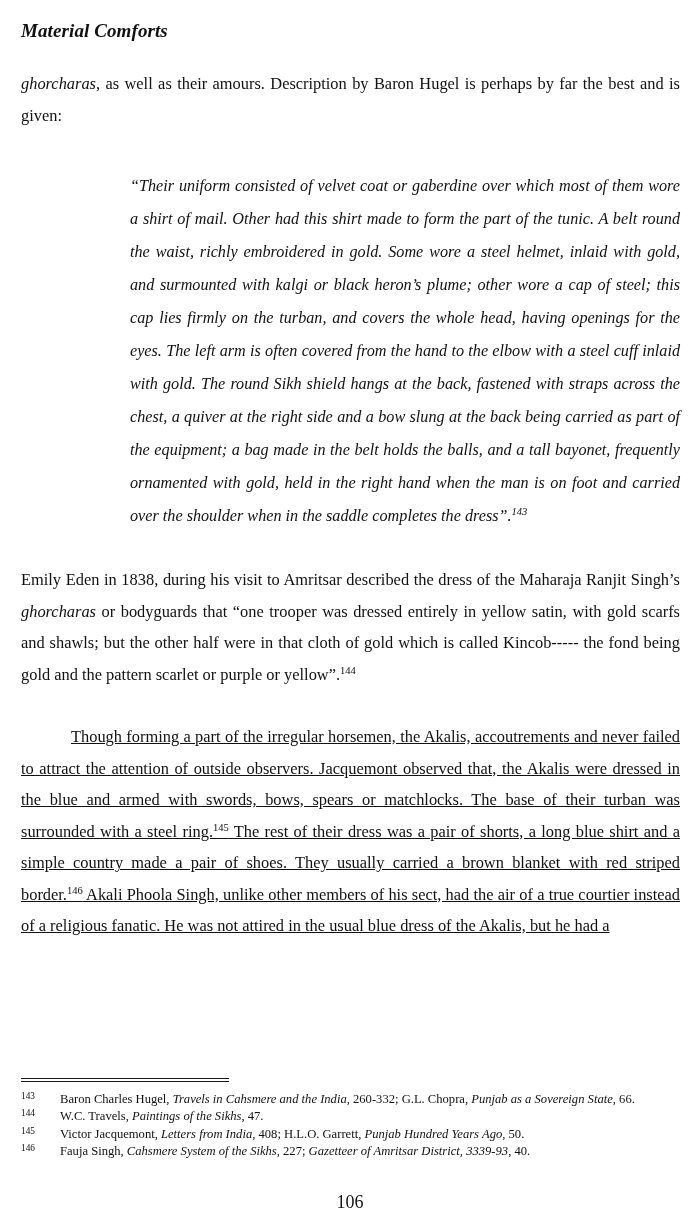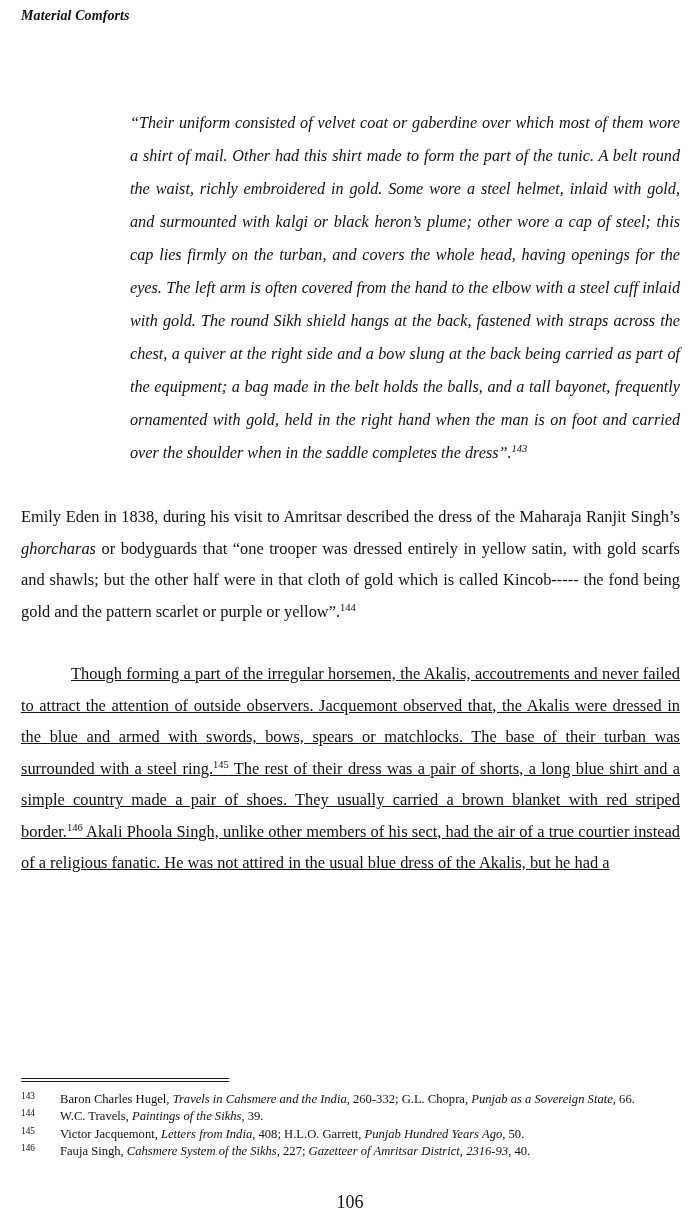--- a/index.html
+++ b/index.html
@@ -18,25 +18,25 @@
     margin: 0 auto;
     background: #ffffff;
     box-sizing: border-box;
     overflow: hidden;
   }
 
   
   .running-head {
     position: absolute;
     left: 21px;
-    top: 8px;
+    top: 20px;
     width: 660px;
     font-style: italic;
     font-weight: bold;
-    font-size: 14px;
+    font-size: 19px;
     letter-spacing: 0.1px;
   }
 
   
   .body-col {
     position: absolute;
     left: 21px;
     top: 68px;
     width: 659px;
   }
@@ -118,34 +118,35 @@
 </style>
 </head>
 <body>
 
 <div class="page">
 
   <div class="running-head">Material Comforts</div>
 
   <div class="body-col">
 
+    <p class="para"><span class="ital">ghorcharas,</span><span> as well as their amours. Description by Baron Hugel is perhaps by far the best and is given:</span></p>
 
     <div class="blockquote"><span>“Their uniform consisted of velvet coat or gaberdine over which most of them wore a shirt of mail. Other had this shirt made to form the part of the tunic. A belt round the waist, richly embroidered in gold. Some wore a steel helmet, inlaid with gold, and surmounted with kalgi or black heron’s plume; other wore a cap of steel; this cap lies firmly on the turban, and covers the whole head, having openings for the eyes. The left arm is often covered from the hand to the elbow with a steel cuff inlaid with gold. The round Sikh shield hangs at the back, fastened with straps across the chest, a quiver at the right side and a bow slung at the back being carried as part of the equipment; a bag made in the belt holds the balls, and a tall bayonet, frequently ornamented with gold, held in the right hand when the man is on foot and carried over the shoulder when in the saddle completes the dress”.</span><sup class="fn">143</sup></div>
 
     <p class="para spaced-before"><span>Emily Eden in 1838, during his visit to Amritsar described the dress of the Maharaja Ranjit Singh’s </span><span class="ital">ghorcharas</span><span> or bodyguards that “one trooper was dressed entirely in yellow satin, with gold scarfs and shawls; but the other half were in that cloth of gold which is called Kincob----- the fond being gold and the pattern scarlet or purple or yellow”.</span><sup class="fn">144</sup></p>
 
     <p class="para spaced-before indent-first"><span>Though forming a part of the irregular horsemen, the Akalis, accoutrements and never failed to attract the attention of outside observers. Jacquemont observed that, the Akalis were dressed in the blue and armed with swords, bows, spears or matchlocks. The base of their turban was surrounded with a steel ring.</span><sup class="fn">145</sup><span> The rest of their dress was a pair of shorts, a long blue shirt and a simple country made a pair of shoes. They usually carried a brown blanket with red striped border.</span><sup class="fn">146</sup><span> Akali  Phoola Singh, unlike other members of his sect, had the air of a true courtier instead of a religious fanatic. He was not attired in the usual blue dress of the Akalis, but he had a</span></p>
 
   </div>
 
   <div class="footnote-area">
     <div class="fn-rule"></div>
     <ul class="fn-list" id="footnote-list">
         <li class="fn-item"><span class="fn-num">143</span><span><span>Baron Charles Hugel, </span><span class="ital">Travels in Cahsmere and the India</span><span>, 260-332; G.L. Chopra, </span><span class="ital">Punjab as a Sovereign State</span><span>, 66.</span></span></li>
-        <li class="fn-item"><span class="fn-num">144</span><span><span>W.C. Travels, </span><span class="ital">Paintings of the Sikhs</span><span>, 39.</span></span></li>
+        <li class="fn-item"><span class="fn-num">144</span><span><span>W.C. Travels, </span><span class="ital">Paintings of the Sikhs</span><span>, 47.</span></span></li>
         <li class="fn-item"><span class="fn-num">145</span><span><span>Victor Jacquemont, </span><span class="ital">Letters from India</span><span>, 408; H.L.O. Garrett, </span><span class="ital">Punjab Hundred Years Ago</span><span>, 50.</span></span></li>
-        <li class="fn-item"><span class="fn-num">146</span><span><span>Fauja Singh, </span><span class="ital">Cahsmere System of the Sikhs</span><span>, 227; </span><span class="ital">Gazetteer of Amritsar District, 2316-93</span><span>, 40.</span></span></li>
+        <li class="fn-item"><span class="fn-num">146</span><span><span>Fauja Singh, </span><span class="ital">Cahsmere System of the Sikhs</span><span>, 227; </span><span class="ital">Gazetteer of Amritsar District, 3339-93</span><span>, 40.</span></span></li>
       </ul>
   </div>
 
   <div class="folio">106</div>
 
 </div>
 
 </body></html>

